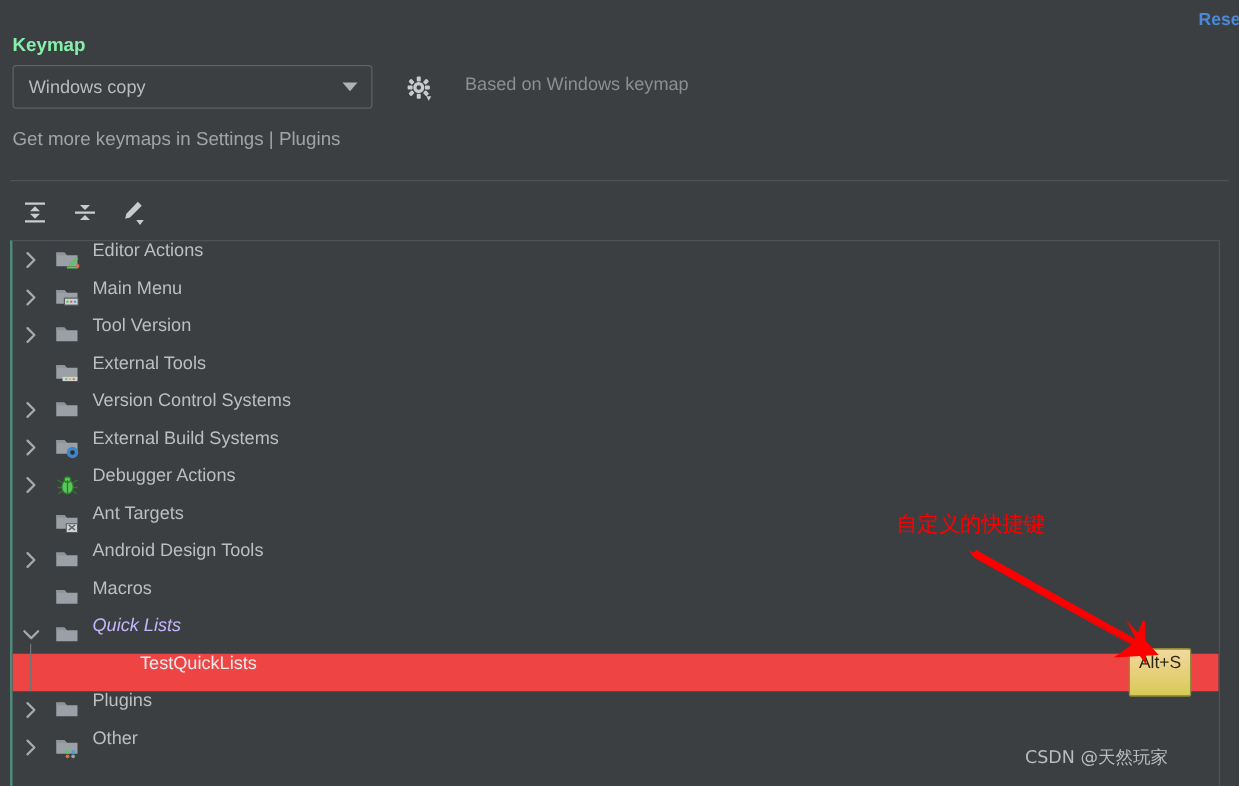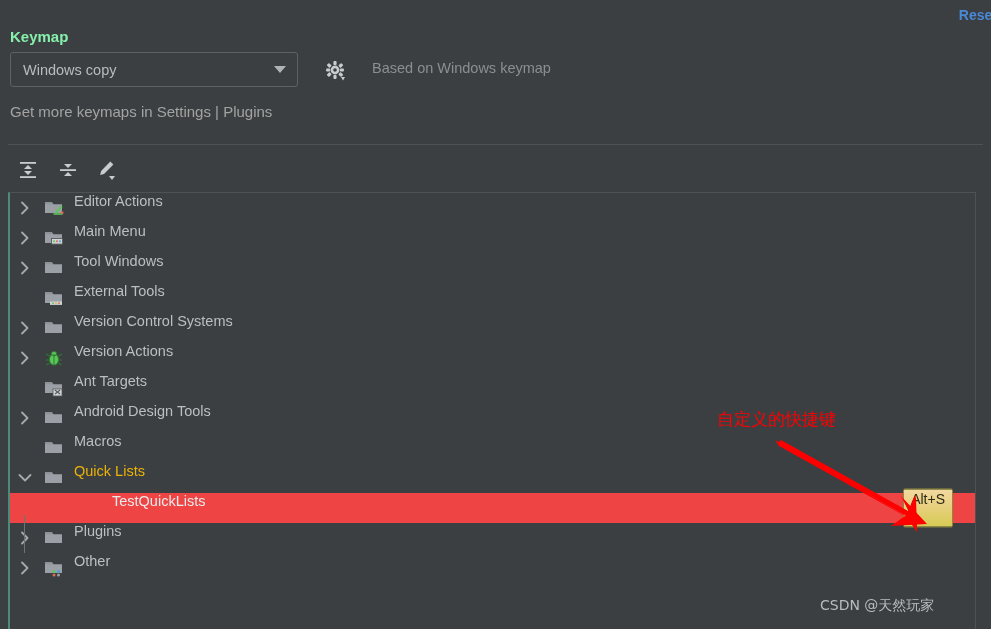--- a/index.html
+++ b/index.html
@@ -102,21 +102,21 @@
   .chevron-slot {
     width: 30px; height: 30px; flex: 0 0 30px;
     display: flex; align-items: center; justify-content: center;
   }
   .chevron-slot svg { display: block; }
   .icon-slot {
     width: 28px; height: 30px; flex: 0 0 28px;
     display: flex; align-items: center; justify-content: center;
   }
   .row-label { font-size: 14.5px; color: #bcbfc1; white-space: nowrap; }
-  .row-label.modified { color: #eab308; }
+  .row-label.modified { color: #c4b5fd; font-style: italic; }
   .tree-row.selected .row-label { color: #e8eaec; }
   .leaf-indent { width: 64px; flex: 0 0 64px; }
 
   
   .connector {
     position: absolute; width: 1px; background: #6f7376;
   }
 
   
   .shortcut-badge {
@@ -282,21 +282,21 @@
           <svg width="16" height="16" viewBox="0 0 16 16">
             <path d="M5 2.5 L10.5 8 L5 13.5" fill="none" stroke="#a6aaac" stroke-width="1.8" stroke-linecap="round" stroke-linejoin="round"></path>
           </svg>
         </div>
         <div class="icon-slot">
           <svg width="20" height="20" viewBox="0 0 20 20">
             <path d="M1 4 L7.5 4 L9.5 6.2 L18 6.2 L18 15 L1 15 Z" fill="#9aa0a6"></path>
             <path d="M1 4 L7.5 4 L9.5 6.2 L1 6.2 Z" fill="#8d9399"></path>
           </svg>
         </div>
-        <span class="row-label" style="margin-left: 6px;">Tool Windows</span>
+        <span class="row-label" style="margin-left: 6px;">Tool Version</span>
       </div>
       <div class="tree-row">
         <div class="chevron-slot"></div>
         <div class="icon-slot">
           <svg width="20" height="20" viewBox="0 0 20 20">
             <path d="M1 4 L7.5 4 L9.5 6.2 L18 6.2 L18 15 L1 15 Z" fill="#9aa0a6"></path>
             <path d="M1 4 L7.5 4 L9.5 6.2 L1 6.2 Z" fill="#8d9399"></path>
             <rect x="6" y="13.5" width="12" height="3.4" fill="#cfd3d6"></rect>
             <circle cx="9" cy="15.2" r="0.9" fill="#5ec45e"></circle>
             <circle cx="12" cy="15.2" r="0.9" fill="#e0b24a"></circle>
@@ -320,27 +320,43 @@
         <span class="row-label" style="margin-left: 6px;">Version Control Systems</span>
       </div>
       <div class="tree-row">
         <div class="chevron-slot">
           <svg width="16" height="16" viewBox="0 0 16 16">
             <path d="M5 2.5 L10.5 8 L5 13.5" fill="none" stroke="#a6aaac" stroke-width="1.8" stroke-linecap="round" stroke-linejoin="round"></path>
           </svg>
         </div>
         <div class="icon-slot">
           <svg width="20" height="20" viewBox="0 0 20 20">
+            <path d="M1 4 L7.5 4 L9.5 6.2 L18 6.2 L18 15 L1 15 Z" fill="#9aa0a6"></path>
+            <path d="M1 4 L7.5 4 L9.5 6.2 L1 6.2 Z" fill="#8d9399"></path>
+            <circle cx="14" cy="14" r="4.6" fill="#3f86c9"></circle>
+            <circle cx="14" cy="14" r="1.8" fill="#2b2e30"></circle>
+          </svg>
+        </div>
+        <span class="row-label" style="margin-left: 6px;">External Build Systems</span>
+      </div>
+      <div class="tree-row">
+        <div class="chevron-slot">
+          <svg width="16" height="16" viewBox="0 0 16 16">
+            <path d="M5 2.5 L10.5 8 L5 13.5" fill="none" stroke="#a6aaac" stroke-width="1.8" stroke-linecap="round" stroke-linejoin="round"></path>
+          </svg>
+        </div>
+        <div class="icon-slot">
+          <svg width="20" height="20" viewBox="0 0 20 20">
             <ellipse cx="10" cy="11.5" rx="4.6" ry="5.6" fill="#59c659" stroke="#2f7a2f" stroke-width="1"></ellipse>
             <ellipse cx="10" cy="5.6" rx="2.6" ry="2.2" fill="#59c659" stroke="#2f7a2f" stroke-width="1"></ellipse>
             <path d="M10 6 L10 17" stroke="#2f7a2f" stroke-width="1"></path>
             <path d="M5.4 8 L2 6 M5.4 12 L2 12 M5.4 15 L2.6 17 M14.6 8 L18 6 M14.6 12 L18 12 M14.6 15 L17.4 17" stroke="#2f7a2f" stroke-width="1.1"></path>
           </svg>
         </div>
-        <span class="row-label" style="margin-left: 6px;">Version Actions</span>
+        <span class="row-label" style="margin-left: 6px;">Debugger Actions</span>
       </div>
       <div class="tree-row">
         <div class="chevron-slot"></div>
         <div class="icon-slot">
           <svg width="20" height="20" viewBox="0 0 20 20">
             <path d="M1 4 L7.5 4 L9.5 6.2 L18 6.2 L18 15 L1 15 Z" fill="#9aa0a6"></path>
             <path d="M1 4 L7.5 4 L9.5 6.2 L1 6.2 Z" fill="#8d9399"></path>
             <rect x="9" y="11" width="9" height="7" fill="#cfd3d6" stroke="#55595c" stroke-width="0.8"></rect>
             <path d="M11 16 L16 12 M11 12 L16 16" stroke="#55595c" stroke-width="1.1"></path>
           </svg>

